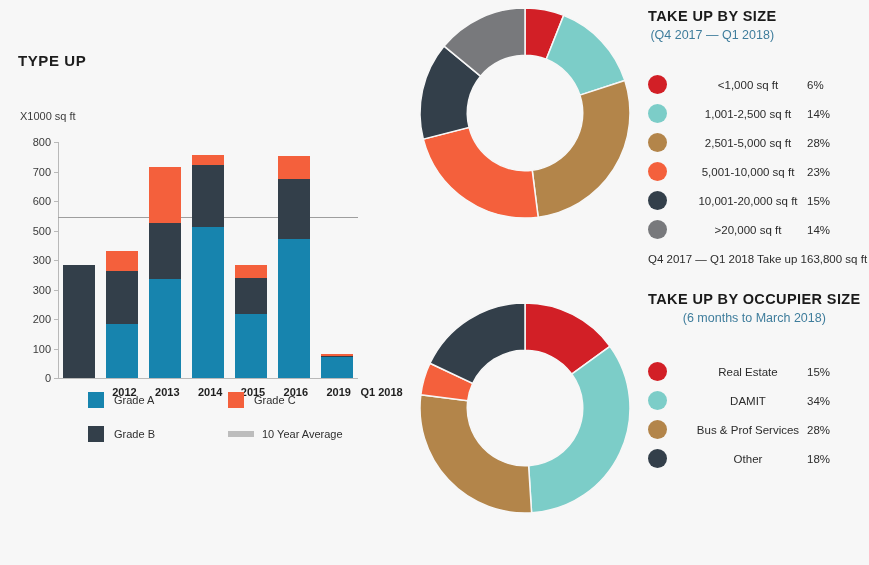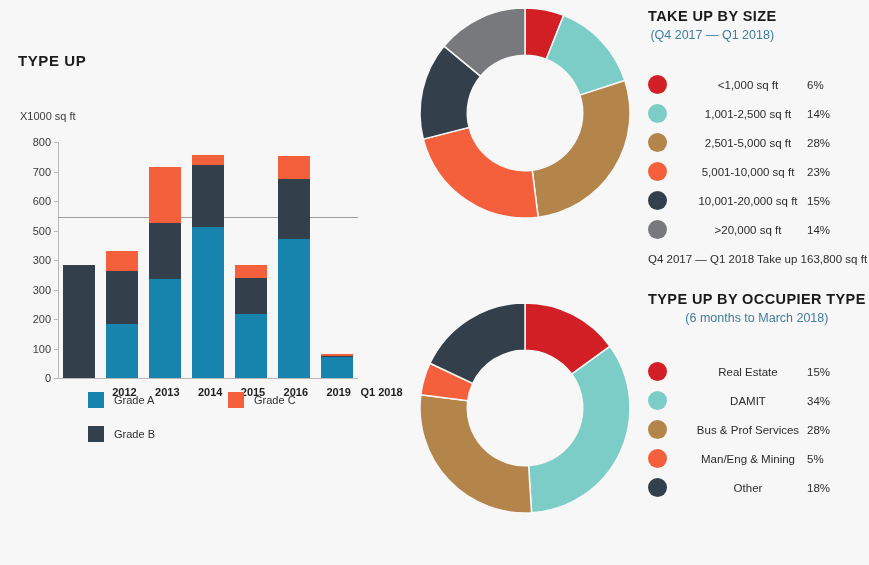--- a/index.html
+++ b/index.html
@@ -257,20 +257,24 @@
         <span class="leg-label">Grade A</span>
       </div>
       <div class="leg-item">
         <span class="leg-swatch" style="background: rgb(244, 96, 60);"></span>
         <span class="leg-label">Grade C</span>
       </div>
       <div class="leg-item">
         <span class="leg-swatch" style="background: rgb(51, 63, 74);"></span>
         <span class="leg-label">Grade B</span>
       </div>
+      <div class="leg-item">
+        <span class="leg-swatch bar-avg" style="background: rgb(189, 189, 189);"></span>
+        <span class="leg-label">10 Year Average</span>
+      </div>
     </div>
 </div>
 
 <div class="donut-wrap" id="donut-size"><svg width="222" height="222" viewBox="0 0 222 222">
       <path d="M 111 6 A 105 105 0 0 1 149.65307803189117 13.373468981733595 L 132.25919291754013 57.30540793995347 A 57.75000000000001 57.75000000000001 0 0 0 111 53.24999999999999 Z" fill="#d21f26" stroke="#f7f7f7" stroke-width="1.5"></path>
       <path d="M 149.65307803189117 13.373468981733595 A 105 105 0 0 1 210.8609342109911 78.55321559063051 L 165.92351381604513 93.15426857484678 A 57.75000000000001 57.75000000000001 0 0 0 132.25919291754013 57.30540793995347 Z" fill="#7ccdc8" stroke="#f7f7f7" stroke-width="1.5"></path>
       <path d="M 210.8609342109911 78.55321559063051 A 105 105 0 0 1 124.15998952425193 215.17204363802017 L 118.23799423833856 168.2946240009111 A 57.75000000000001 57.75000000000001 0 0 0 165.92351381604513 93.15426857484678 Z" fill="#b3854a" stroke="#f7f7f7" stroke-width="1.5"></path>
       <path d="M 124.15998952425193 215.17204363802017 A 105 105 0 0 1 9.29876808149372 137.11243815230972 L 55.06432244482154 125.36184098377035 A 57.75000000000001 57.75000000000001 0 0 0 118.23799423833856 168.2946240009111 Z" fill="#f4603c" stroke="#f7f7f7" stroke-width="1.5"></path>
       <path d="M 9.29876808149372 137.11243815230972 A 105 105 0 0 1 30.096109508542156 44.07048107638755 L 66.50286022969817 74.18876459201314 A 57.75000000000001 57.75000000000001 0 0 0 55.06432244482154 125.36184098377035 Z" fill="#333f4a" stroke="#f7f7f7" stroke-width="1.5"></path>
       <path d="M 30.096109508542156 44.07048107638755 A 105 105 0 0 1 110.99999999999999 6 L 110.99999999999999 53.24999999999999 A 57.75000000000001 57.75000000000001 0 0 0 66.50286022969817 74.18876459201314 Z" fill="#78797c" stroke="#f7f7f7" stroke-width="1.5"></path>
@@ -319,44 +323,39 @@
       <div class="key-row">
         <span class="key-dot" style="background: rgb(120, 121, 124);"></span>
         <span class="key-label">&gt;20,000 sq ft</span>
         <span class="key-val">14%</span>
       </div>
     </div>
 
   <div id="size-footnote">Q4 2017 — Q1 2018 Take up 163,800 sq ft</div>
 
   <div id="type-head">
-    <div class="sec-title">TYPE UP BY OCCUPIER TYPE</div>
+    <div class="sec-title">TAKE UP BY OCCUPIER SIZE</div>
     <div class="sec-sub">(6 months to March 2018)</div>
   </div>
 
   <div class="key-list" id="type-keys">
       <div class="key-row">
         <span class="key-dot" style="background: rgb(210, 31, 38);"></span>
         <span class="key-label">Real Estate</span>
         <span class="key-val">15%</span>
       </div>
       <div class="key-row">
         <span class="key-dot" style="background: rgb(124, 205, 200);"></span>
         <span class="key-label">DAMIT</span>
         <span class="key-val">34%</span>
       </div>
       <div class="key-row">
         <span class="key-dot" style="background: rgb(179, 133, 74);"></span>
         <span class="key-label">Bus &amp; Prof Services</span>
         <span class="key-val">28%</span>
       </div>
       <div class="key-row">
-        <span class="key-dot" style="background: rgb(244, 96, 60);"></span>
-        <span class="key-label">Man/Eng &amp; Mining</span>
-        <span class="key-val">5%</span>
-      </div>
-      <div class="key-row">
         <span class="key-dot" style="background: rgb(51, 63, 74);"></span>
         <span class="key-label">Other</span>
         <span class="key-val">18%</span>
       </div>
     </div>
 </div>
 
 </body></html>

